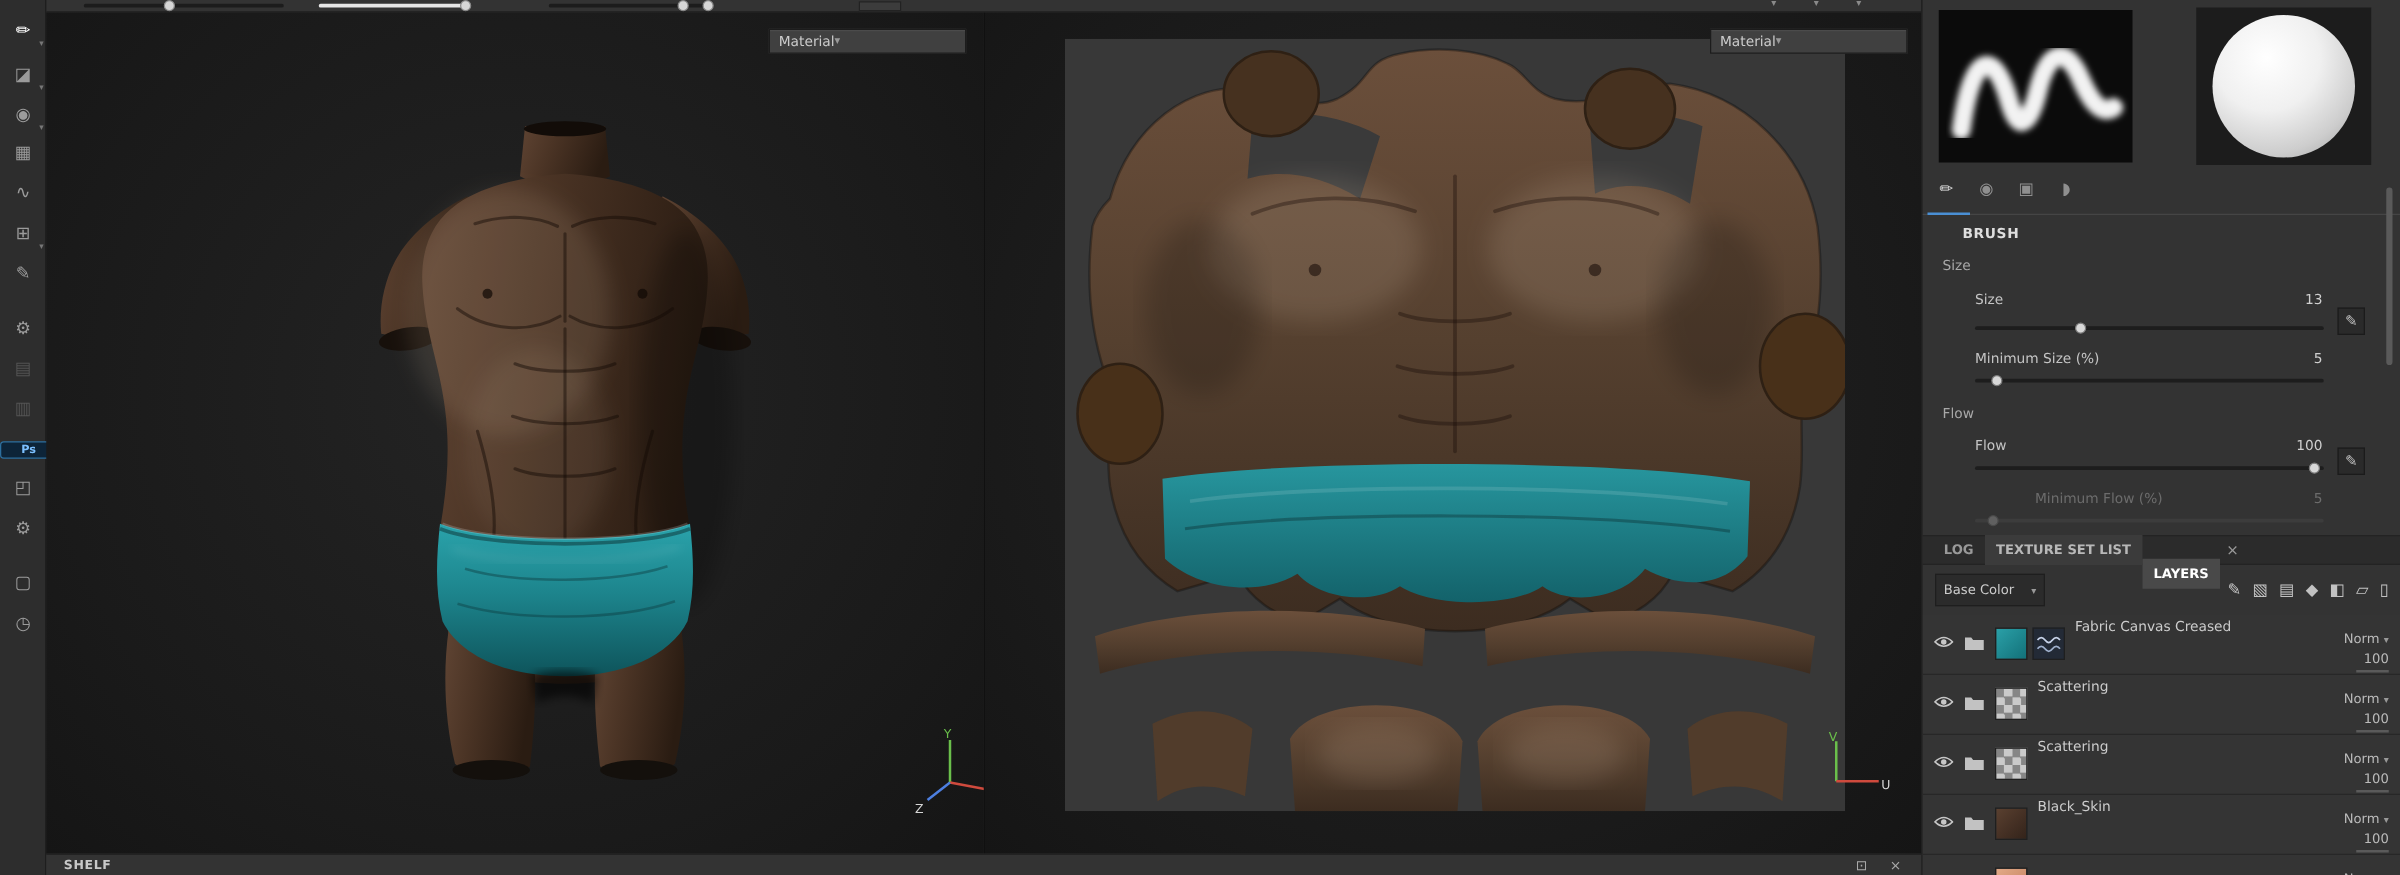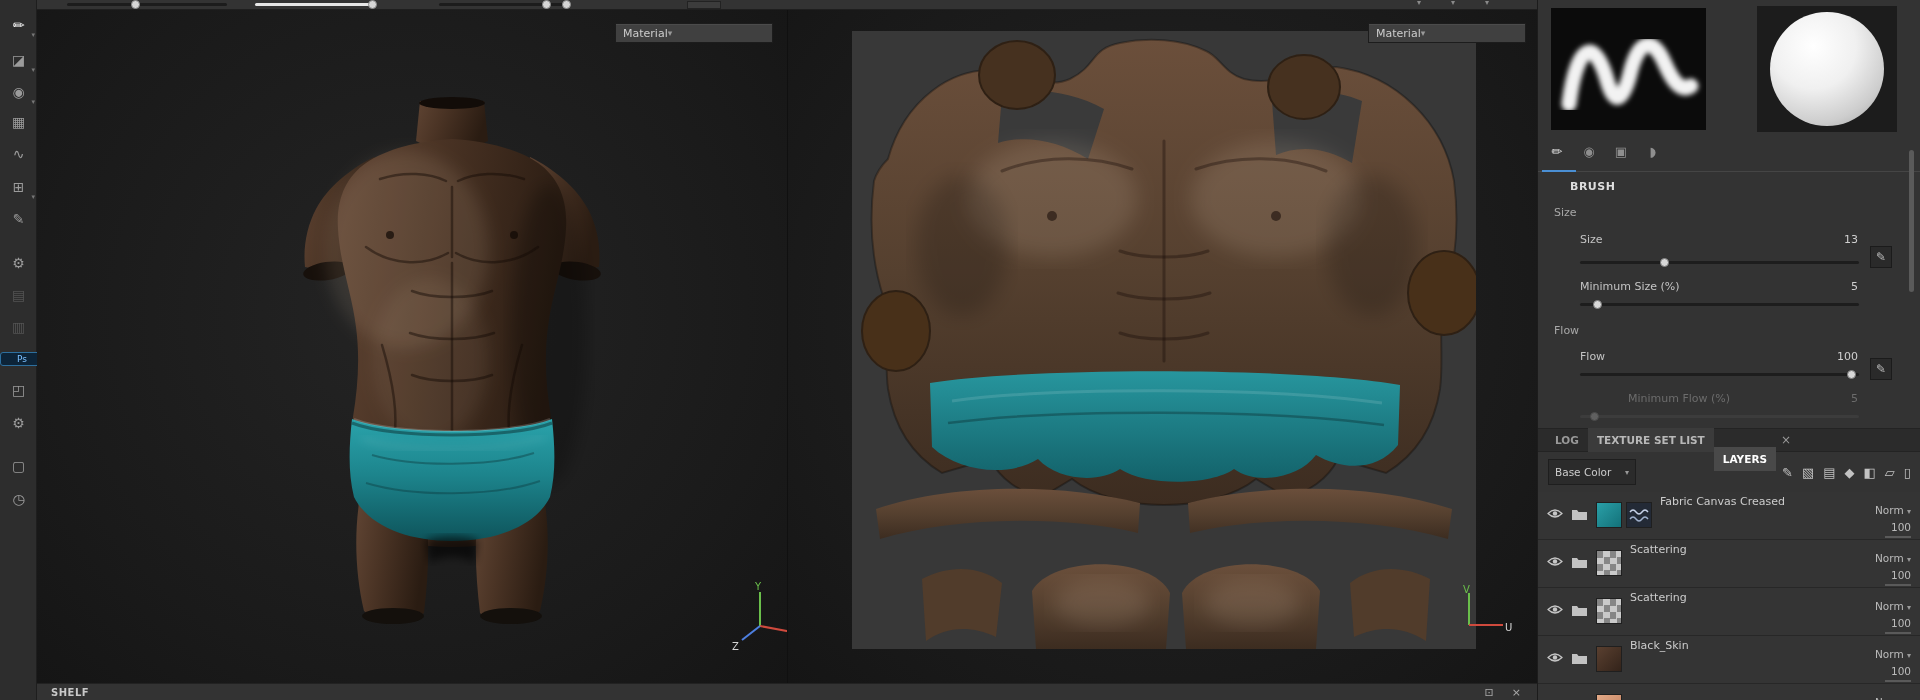--- a/index.html
+++ b/index.html
@@ -19,21 +19,21 @@
   .tcaret-strip { position:absolute; top:-2px; font-size:8px; color:#8a8a8a; }
 
   
   .left-toolbar { position:absolute; left:0; top:0; width:37px; height:700px;
                   background:#2d2d2d; border-right:1px solid #1e1e1e; }
   .tool { position:absolute; left:0; width:37px; height:24px; text-align:center; }
   .tool .tg { font-size:14px; color:#9b9b9b; line-height:24px; }
   .tool.active .tg { color:#fff; }
   .tool.disabled .tg { color:#545454; }
   .tool .tc { position:absolute; right:2px; bottom:-2px; font-size:7px; color:#777; }
-  .psbadge { display:inline-block; font-size:9px; font-weight:normal; color:#7cc0ff;
+  .psbadge { display:inline-block; font-size:9px; font-weight:bold; color:#7cc0ff;
              border:1px solid #2d6f9e; border-radius:3px; padding:1px 16px; background:#0d2438; line-height:10px; }
 
   
   .viewport { position:absolute; top:10px; height:673px;
               background:radial-gradient(ellipse at 50% 45%, #242424 0%, #1a1a1a 70%, #151515 100%); }
   .vp3d { left:37px; width:750px; }
   .vp2d { left:787px; width:750px; border-left:1px solid #101010; }
   .mat-dd { position:absolute; top:13px; width:158px; height:20px; background:#404040;
             border:1px solid #1c1c1c; box-shadow:inset 0 1px 0 rgba(255,255,255,.06);
             color:#ccc; font-size:11px; display:flex; align-items:center;

